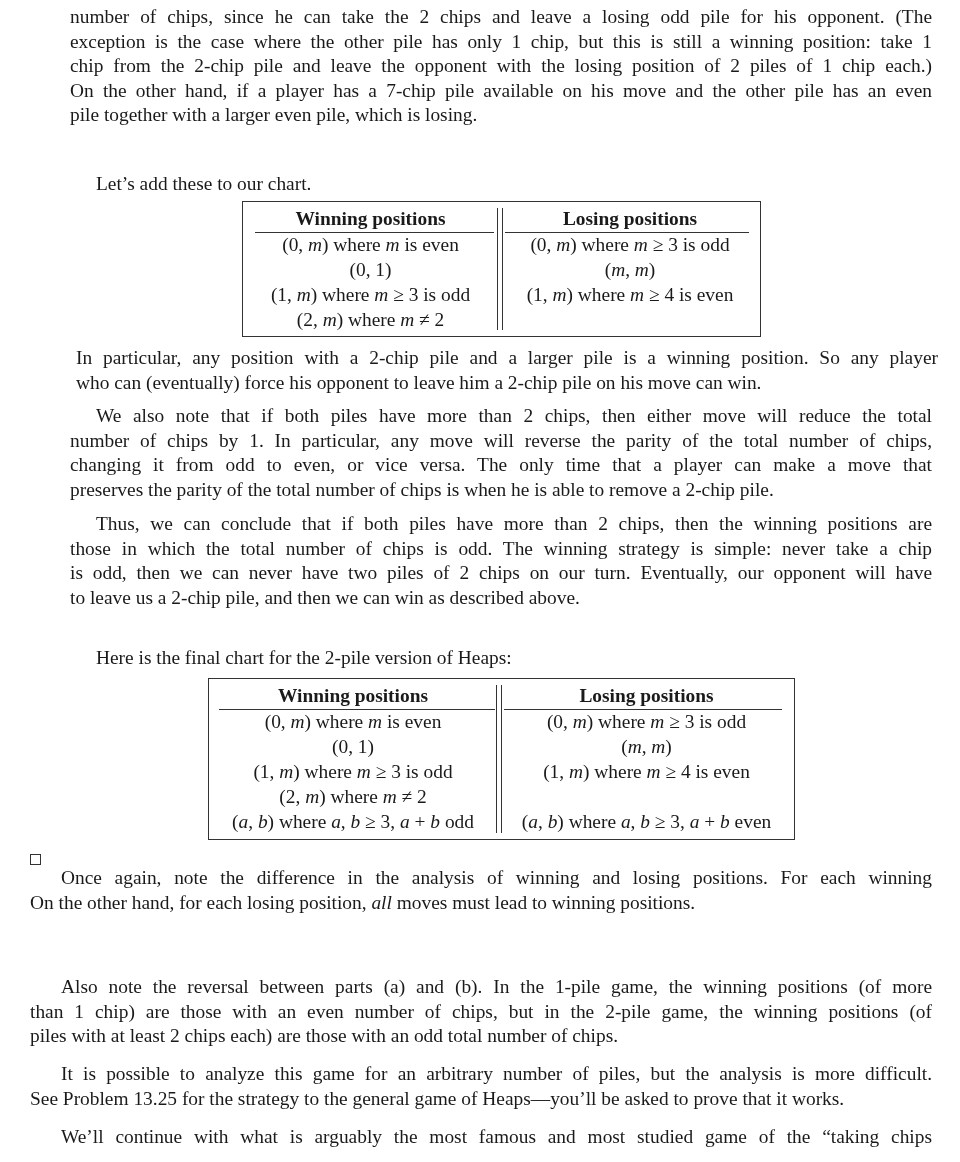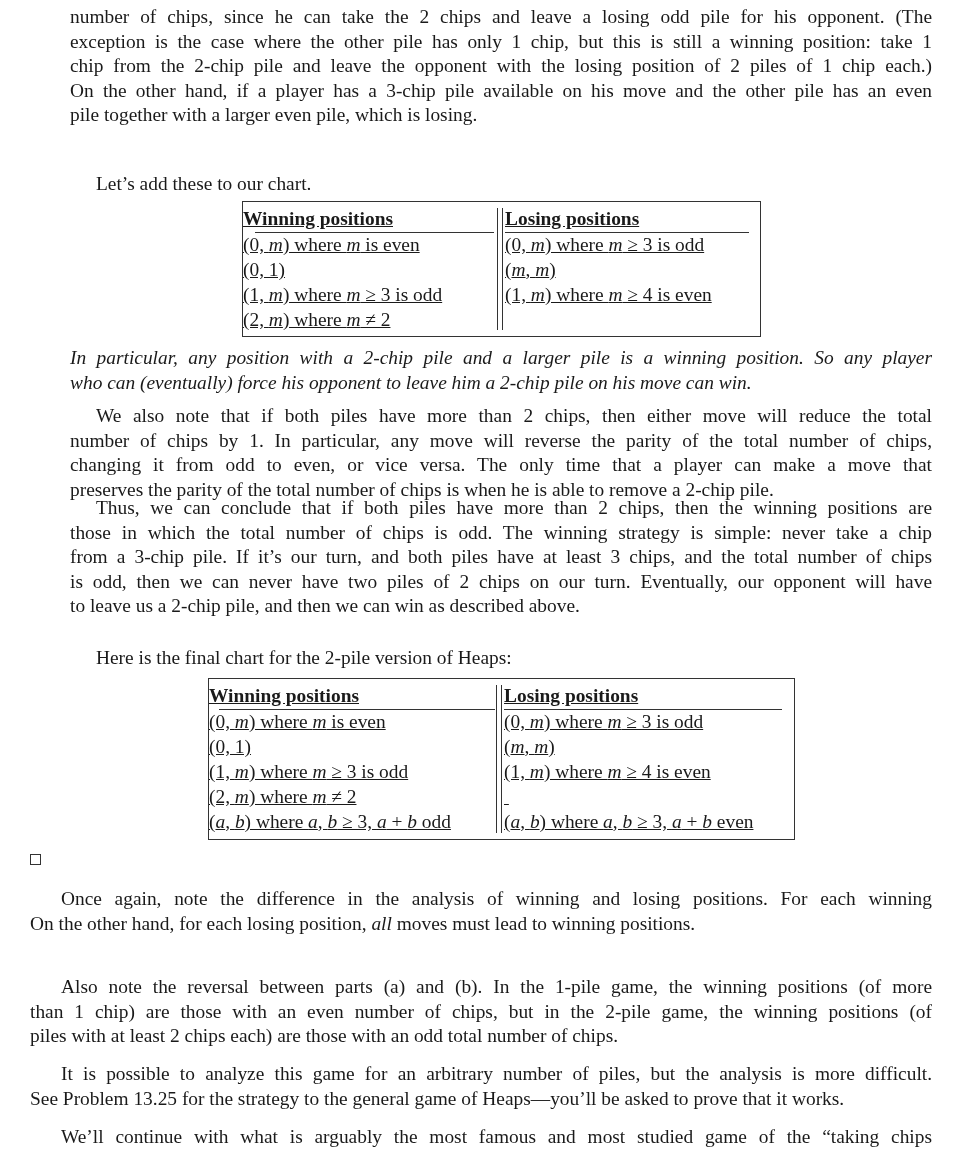--- a/index.html
+++ b/index.html
@@ -5,35 +5,35 @@
   html, body { margin:0; padding:0; background:#ffffff; }
   body { width:960px; height:1162px; overflow:hidden; position:relative;
          font-family:"Liberation Serif","DejaVu Serif",serif; color:#1a1a1a; font-size:19.4px; line-height:24.6px; }
   .para { position:absolute; text-align:justify; margin:0; }
   .para .ln { display:block; white-space:nowrap; text-align:justify; text-align-last:justify; }
   .para .ln.last { text-align-last:left; }
   .indent1 { left:70px; width:862px; }
   .indent2 { left:30px; width:902px; }
   em, i { font-style:italic; }
   .tbl { position:absolute; border:1.4px solid #333; box-sizing:border-box; }
-  .tbl .col { position:absolute; top:0; text-align:left;text-decoration:underline; }
+  .tbl .col { position:absolute; top:0; text-align:center; }
   .tbl .hdr { font-weight:bold; height:26px; line-height:26px; }
   .tbl .rule { position:absolute; height:1.4px; background:#333; }
   .tbl .vsep { position:absolute; top:6px; bottom:6px; width:4px; border-left:1.4px solid #333; border-right:1.4px solid #333; }
   .tbl .cell { height:25px; line-height:25px; white-space:nowrap; }
   .qed { position:absolute; left:30px; top:854px; width:11px; height:11px; border:1.3px solid #333; box-sizing:border-box; }
 </style>
 </head>
 <body>
 
 <div class="para indent1" style="top:5px;">
     <span class="ln">number of chips, since he can take the 2 chips and leave a losing odd pile for his opponent. (The</span>
     <span class="ln">exception is the case where the other pile has only 1 chip, but this is still a winning position: take 1</span>
     <span class="ln">chip from the 2-chip pile and leave the opponent with the losing position of 2 piles of 1 chip each.)</span>
-    <span class="ln">On the other hand, if a player has a 3-chip pile available on his move and the other pile has an even</span>
+    <span class="ln">On the other hand, if a player has a 7-chip pile available on his move and the other pile has an even</span>
     <span class="ln last">pile together with a larger even pile, which is losing.</span>
   </div>
 
 <div class="para" style="left:96px; top:172px;">
     <span class="ln last">Let’s add these to our chart.</span>
   </div>
 
 <div class="tbl" style="left:242px; top:201px; width:519px; height:136px;">
   <div class="col" style="left:0; width:255px; padding-top:4px;">
     <div class="hdr">Winning positions</div>
@@ -50,36 +50,35 @@
     <div>
         <div class="cell">(0, <i>m</i>) where <i>m</i> ≥ 3 is odd</div>
         <div class="cell">(<i>m</i>, <i>m</i>)</div>
         <div class="cell">(1, <i>m</i>) where <i>m</i> ≥ 4 is even</div>
       </div>
   </div>
   <div class="rule" style="left:12px; width:239px; top:30px;"></div>
   <div class="rule" style="left:262px; width:244px; top:30px;"></div>
 </div>
 
-<div class="para indent2" style="top:346px; left:70px; width:862px;font-style:italic;">
+<div class="para indent2" style="top:346px; left:76px; width:862px;">
     <span class="ln">In particular, any position with a 2-chip pile and a larger pile is a winning position. So any player</span>
     <span class="ln last">who can (eventually) force his opponent to leave him a 2-chip pile on his move can win.</span>
   </div>
 
 <div class="para indent1" style="top:404px;">
     <span class="ln" style="padding-left: 26px;">We also note that if both piles have more than 2 chips, then either move will reduce the total</span>
     <span class="ln">number of chips by 1. In particular, any move will reverse the parity of the total number of chips,</span>
     <span class="ln">changing it from odd to even, or vice versa. The only time that a player can make a move that</span>
     <span class="ln last">preserves the parity of the total number of chips is when he is able to remove a 2-chip pile.</span>
   </div>
 
-<div class="para indent1" style="top:496px;">
+<div class="para indent1" style="top:512px;">
     <span class="ln" style="padding-left: 26px;">Thus, we can conclude that if both piles have more than 2 chips, then the winning positions are</span>
     <span class="ln">those in which the total number of chips is odd. The winning strategy is simple: never take a chip</span>
-    <span class="ln">from a 3-chip pile. If it’s our turn, and both piles have at least 3 chips, and the total number of chips</span>
     <span class="ln">is odd, then we can never have two piles of 2 chips on our turn. Eventually, our opponent will have</span>
     <span class="ln last">to leave us a 2-chip pile, and then we can win as described above.</span>
   </div>
 
 <div class="para" style="left:96px; top:646px;">
     <span class="ln last">Here is the final chart for the 2-pile version of Heaps:</span>
   </div>
 
 <div class="tbl" style="left:208px; top:678px; width:587px; height:162px;">
   <div class="col" style="left:0; width:288px; padding-top:4px;">
@@ -102,21 +101,21 @@
         <div class="cell">&nbsp;</div>
         <div class="cell">(<i>a</i>, <i>b</i>) where <i>a</i>, <i>b</i> ≥ 3, <i>a</i> + <i>b</i> even</div>
       </div>
   </div>
   <div class="rule" style="left:10px; width:276px; top:30px;"></div>
   <div class="rule" style="left:295px; width:278px; top:30px;"></div>
 </div>
 
 <div class="qed"></div>
 
-<div class="para indent2" style="top:887px;">
+<div class="para indent2" style="top:866px;">
     <span class="ln" style="padding-left: 31px;">Once again, note the difference in the analysis of winning and losing positions. For each winning</span>
     <span class="ln last">On the other hand, for each losing position, <em>all</em> moves must lead to winning positions.</span>
   </div>
 <div class="para indent2" style="top:975px;">
     <span class="ln" style="padding-left: 31px;">Also note the reversal between parts (a) and (b). In the 1-pile game, the winning positions (of more</span>
     <span class="ln">than 1 chip) are those with an even number of chips, but in the 2-pile game, the winning positions (of</span>
     <span class="ln last">piles with at least 2 chips each) are those with an odd total number of chips.</span>
   </div>
 <div class="para indent2" style="top:1062px;">
     <span class="ln" style="padding-left: 31px;">It is possible to analyze this game for an arbitrary number of piles, but the analysis is more difficult.</span>

